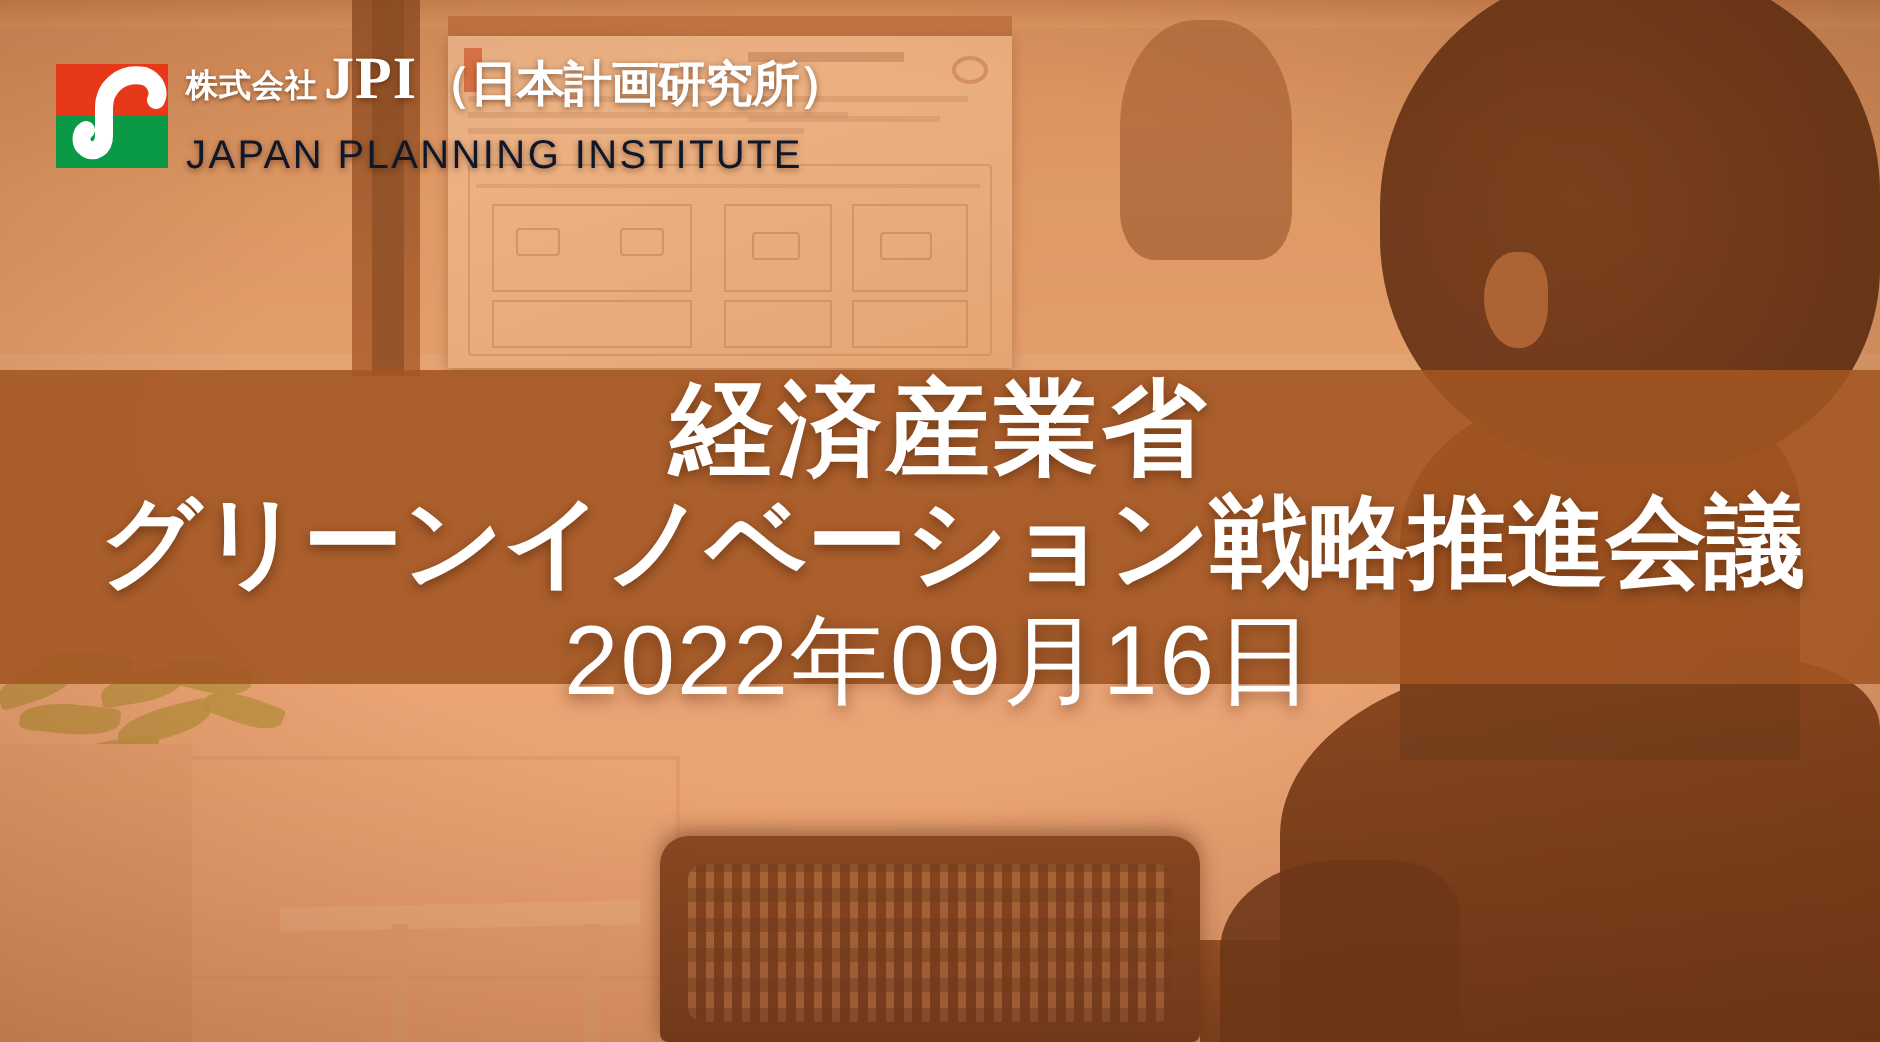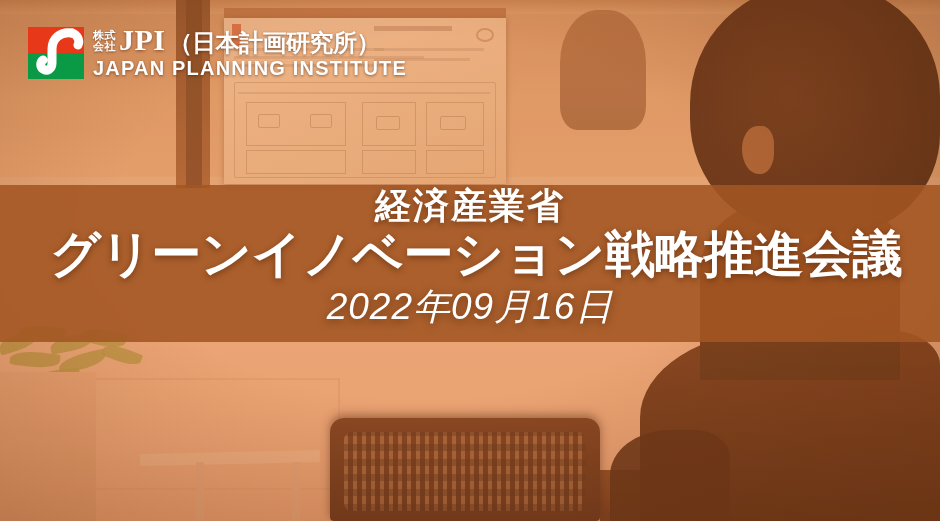--- a/index.html
+++ b/index.html
@@ -104,43 +104,43 @@
     background:#a35522;opacity:.88;}
 
   
   .logo{position:absolute;left:28px;top:26px;display:flex;align-items:center;gap:9px;z-index:6;}
   .logo-mark{position:relative;width:56px;height:52px;flex:none;}
   .logo-mark .sq-red{position:absolute;left:0;top:0;width:56px;height:26px;background:#e8381a;}
   .logo-mark .sq-green{position:absolute;left:0;top:26px;width:56px;height:26px;background:#0a9a46;}
   .logo-mark svg{position:absolute;left:0;top:0;width:56px;height:52px;}
   .logo-text{display:flex;flex-direction:column;justify-content:center;}
   .logo-row1{display:flex;align-items:flex-end;gap:3px;}
-  .kabu{display:flex;flex-direction:column;line-height:1.0;font-weight:700;
-    font-size:11px;color:#fff;letter-spacing:.5px;padding-bottom:3px;
+  .kabu{display:flex;flex-direction:row;line-height:1.0;font-weight:700;
+    font-size:16px;color:#fff;letter-spacing:.5px;padding-bottom:3px;
     text-shadow:0 1px 2px rgba(60,25,5,.55);}
   .jpi{font-family:"Liberation Serif","DejaVu Serif",serif;font-weight:700;
     font-size:30px;color:#fff;line-height:.96;letter-spacing:.5px;
     text-shadow:0 1px 3px rgba(60,25,5,.55);}
   .jp-paren{font-family:"Liberation Sans","DejaVu Sans",sans-serif;font-weight:700;
     font-size:24px;color:#fff;line-height:1;letter-spacing:-.5px;
     text-shadow:0 1px 3px rgba(60,25,5,.55);text-align:center;}
-  .logo-row2{font-weight:700;font-size:20px;color:#ffffff;letter-spacing:1.2px;
-    margin-top:2px;text-shadow:0 1px 3px rgba(60,25,5,.55);}
+  .logo-row2{font-weight:400;font-size:20px;color:#0f172a;letter-spacing:1.2px;
+    margin-top:12px;text-shadow:0 1px 3px rgba(60,25,5,.55);}
 
   
   .titles{position:absolute;left:0;top:185px;width:100%;z-index:7;text-align:center;}
-  .t-line1{font-size:36px;font-weight:700;color:#fff;line-height:1.08;
+  .t-line1{font-size:52px;font-weight:700;color:#fff;line-height:1.08;
     letter-spacing:2px;margin-top:2px;
     text-shadow:0 2px 6px rgba(70,30,6,.55);}
   .t-line2{font-size:50px;font-weight:700;color:#fff;line-height:1.12;
     letter-spacing:-.5px;white-space:nowrap;
     text-shadow:0 2px 6px rgba(70,30,6,.55);margin-left:12px;}
-  .t-date{font-size:37px;font-weight:300;color:#fff;line-height:1.15;
+  .t-date{font-size:49px;font-weight:300;color:#fff;line-height:1.15;
     letter-spacing:1px;margin-top:4px;
-    text-shadow:0 2px 8px rgba(70,30,6,.6);font-style:italic;}
+    text-shadow:0 2px 8px rgba(70,30,6,.6);}
 </style>
 </head>
 <body>
 
 <div class="stage">
 
   <div class="photo">
     <div class="wall-top"></div>
     <div class="ceiling-rail"></div>
 

